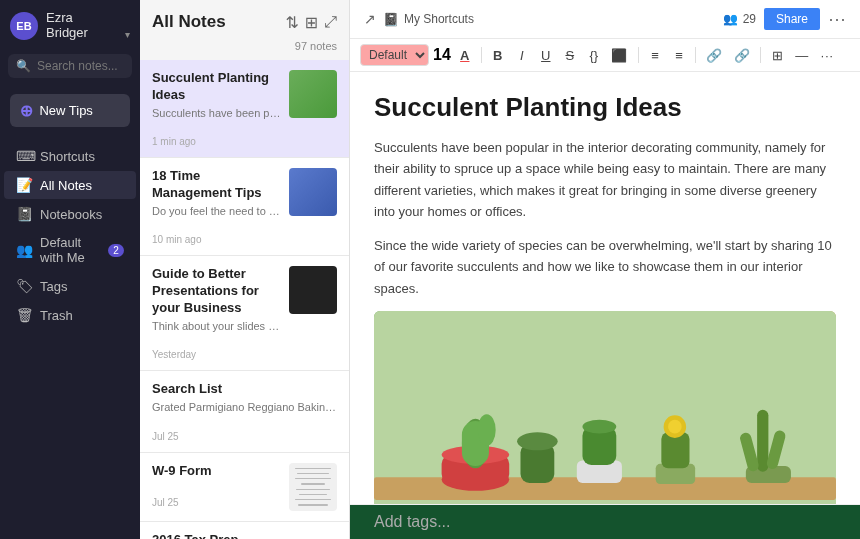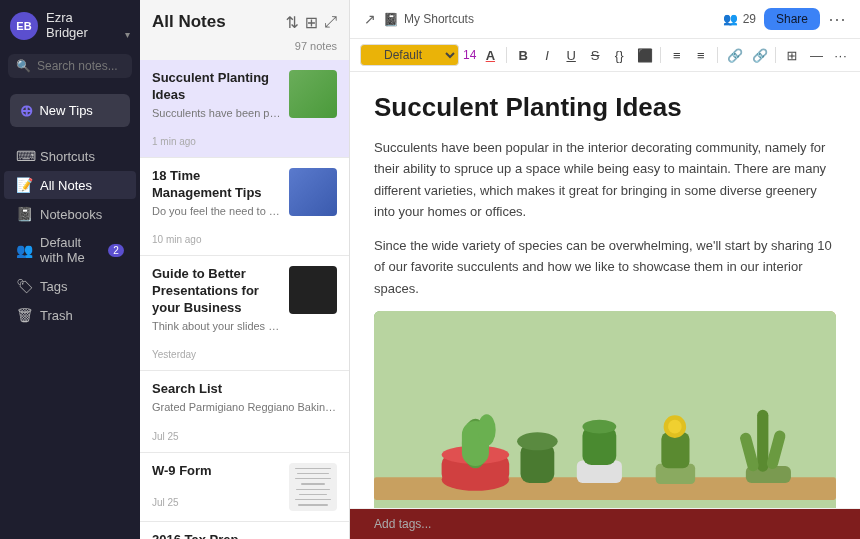--- a/index.html
+++ b/index.html
@@ -117,42 +117,42 @@
       border-bottom: 1px solid #e8e8e8;
       background: #fff;
     }
     #editor-toolbar-top-left { display: flex; align-items: center; gap: 8px; }
     #editor-toolbar-top-right { display: flex; align-items: center; gap: 8px; }
     #notebook-label { font-size: 12px; color: #555; display: flex; align-items: center; gap: 4px; }
     .notebook-icon { font-size: 13px; }
     #collab-count { font-size: 12px; color: #555; display: flex; align-items: center; gap: 4px; }
     #share-btn {
       background: #3b82f6;
-      color: #0f172a; border: none; border-radius: 7px;
+      color: #ffffff; border: none; border-radius: 2px;
       padding: 4px 12px; font-size: 12px; cursor: pointer; font-weight: 500;
     }
     #more-btn { font-size: 18px; color: #666; cursor: pointer; background: none; border: none; }
 
     #editor-format-bar {
       display: flex; align-items: center; gap: 4px;
       padding: 5px 10px;
       border-bottom: 1px solid #e8e8e8;
       background: #fff;
     }
     .fmt-select {
       font-size: 12px; border: 1px solid #ddd; border-radius: 4px;
-      padding: 2px 19px; color: #444; background: #eab308; cursor: pointer;
+      padding: 2px 4px; color: #444; background: #fca5a5; cursor: pointer;
     }
     .fmt-btn {
       background: none; border: none; cursor: pointer;
       font-size: 13px; color: #444; padding: 2px 4px; border-radius: 3px;
       min-width: 20px; text-align: center;
     }
     .fmt-divider { width: 1px; height: 16px; background: #ddd; margin: 0 2px; }
-    .fmt-num { font-size: 12px; color: #a21caf; }
+    .fmt-num { font-size: 16px; color: #000000; font-weight: bold; }
 
     #editor-content {
       flex: 1; overflow-y: auto; padding: 20px 24px;
       background: #fff;
     }
     #doc-title { font-size: 26px; font-weight: 700; color: #1a1a1a; margin-bottom: 14px; }
     #doc-body { font-size: 13px; color: #444; line-height: 1.65; }
     #doc-body p { margin-bottom: 12px; }
 
     
@@ -161,22 +161,22 @@
       border-radius: 6px;
       background: linear-gradient(135deg, #7aad6a 0%, #5a9a4a 30%, #8bc47a 50%, #c8a85a 70%, #d4884a 85%, #c07a60 100%);
       margin: 12px 0;
       position: relative;
       overflow: hidden;
     }
 
     #tags-bar {
       padding: 8px 24px;
       border-top: 1px solid #f0f0f0;
-      font-size: 12px; color: #aaa;
-      background: #7f1d1d;
+      font-size: 16px; color: #aaa;
+      background: #14532d;
     }
 
     
     .thumb-green { background: linear-gradient(135deg, #6aad5a, #4a9a3a); }
     .thumb-blue { background: linear-gradient(135deg, #5a7acd, #3a5aad); }
     .thumb-doc { background: #f0f0f0; display: flex; flex-direction: column; justify-content: flex-start; padding: 4px; gap: 2px; }
     .doc-line { height: 2px; background: #bbb; border-radius: 1px; margin: 1px 2px; }
 
     .search-bar {
       display: flex; align-items: center;

